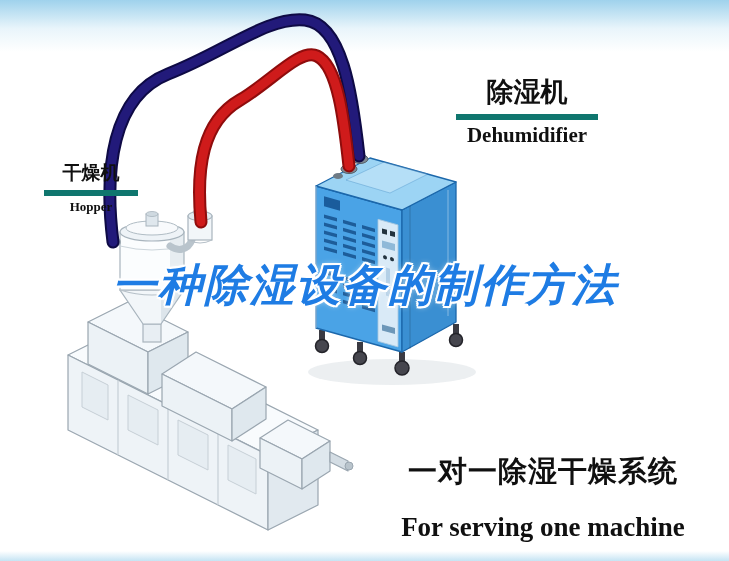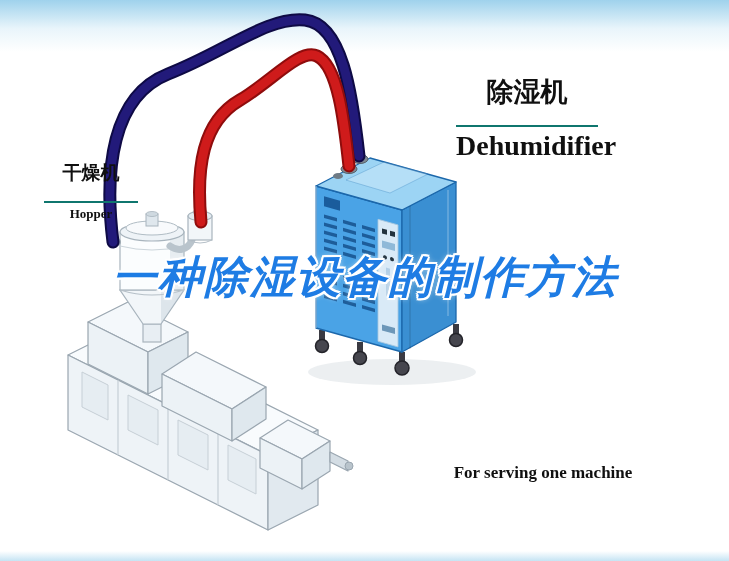--- a/index.html
+++ b/index.html
@@ -21,33 +21,33 @@
   .cab-top{fill:var(--cabinet-top,#9cd4f4);}
   .cab-side{fill:var(--cabinet-side,#3a8fd2);}
   .cab-edge{stroke:#1b67ab;stroke-width:1.3;stroke-linejoin:round;}
   .pipe{fill:none;stroke-linecap:round;}
   .pipe-navy-edge{stroke:var(--pipe-navy-dark,#0e0a45);stroke-width:13;}
   .pipe-navy-core{stroke:var(--pipe-navy,#221a7a);stroke-width:9;}
   .pipe-red-edge{stroke:var(--pipe-red-dark,#8f0c0c);stroke-width:13;}
   .pipe-red-core{stroke:var(--pipe-red,#cf1b1b);stroke-width:9;}
   .label{position:absolute;text-align:center;color:#101010;}
   .label .zh{font-family:"DejaVu Sans",sans-serif;font-weight:700;
-    border-bottom:2px solid #0f766e;padding-bottom:15px;}
+    border-bottom:6px solid #0f766e;padding-bottom:4px;}
   .label .en{font-family:"Liberation Serif",serif;font-weight:600;margin-top:3px;}
   .hopper-label{left:44px;top:160px;width:94px;}
   .hopper-label .zh{font-size:19px;}
   .hopper-label .en{font-size:13px;}
   .dehum-label{left:456px;top:74px;width:142px;}
   .dehum-label .zh{font-size:27px;}
-  .dehum-label .en{font-size:28px;}
+  .dehum-label .en{font-size:21px;}
   .system-label{left:394px;top:452px;width:298px;}
   .system-label .zh{font-size:29px;letter-spacing:1px;border-bottom:none;padding-bottom:0;}
-  .system-label .en{font-size:17px;margin-top:11px;}
+  .system-label .en{font-size:27px;margin-top:20px;}
   .title-overlay{
-    position:absolute;left:112px;top:248px;white-space:nowrap;
+    position:absolute;left:112px;top:256px;white-space:nowrap;
     font-family:"DejaVu Sans",sans-serif;font-size:44px;font-weight:700;font-style:italic;
     letter-spacing:2px;color:var(--title-blue,#1e7ce4);
     text-shadow:2px 0 0 #fff,-2px 0 0 #fff,0 2px 0 #fff,0 -2px 0 #fff,
       1.6px 1.6px 0 #fff,-1.6px 1.6px 0 #fff,1.6px -1.6px 0 #fff,-1.6px -1.6px 0 #fff,
       0 0 6px rgba(255,255,255,.9);
   }
 </style>
 </head>
 <body>
 
@@ -185,16 +185,17 @@
   </div>
 
   <div class="label dehum-label">
     <div class="zh">除湿机</div>
     <div class="en">Dehumidifier</div>
   </div>
 
   <div class="title-overlay">一种除湿设备的制作方法</div>
 
   <div class="label system-label">
+    <div class="zh">一对一除湿干燥系统</div>
     <div class="en">For serving one machine</div>
   </div>
 
 </div>
 
 </body></html>

